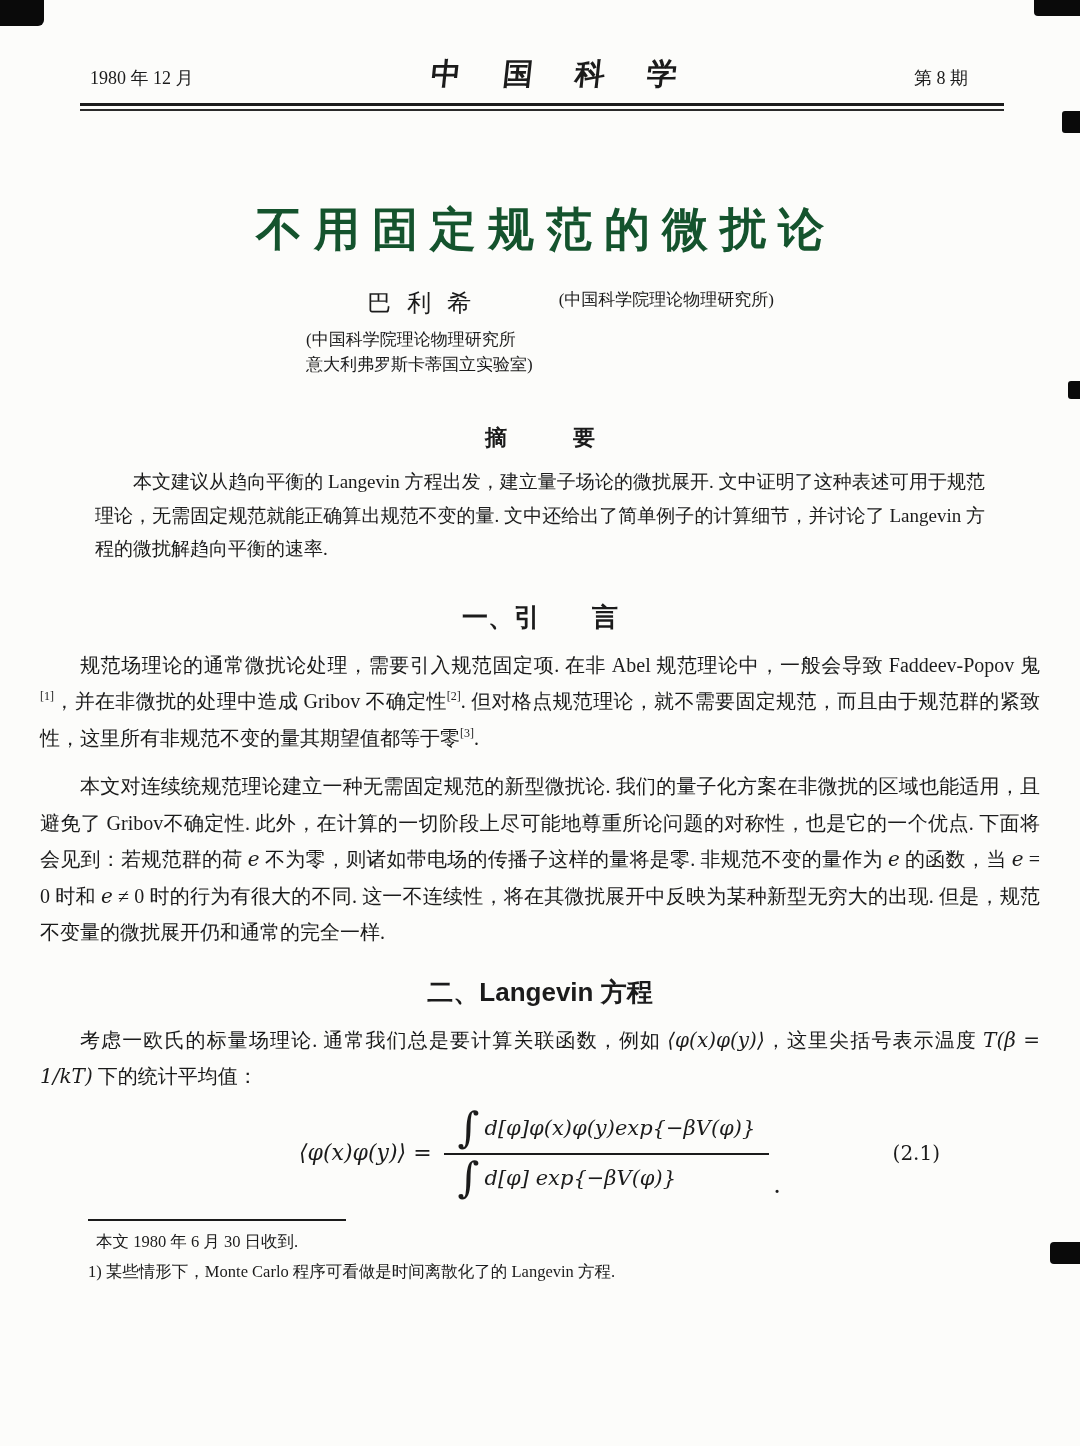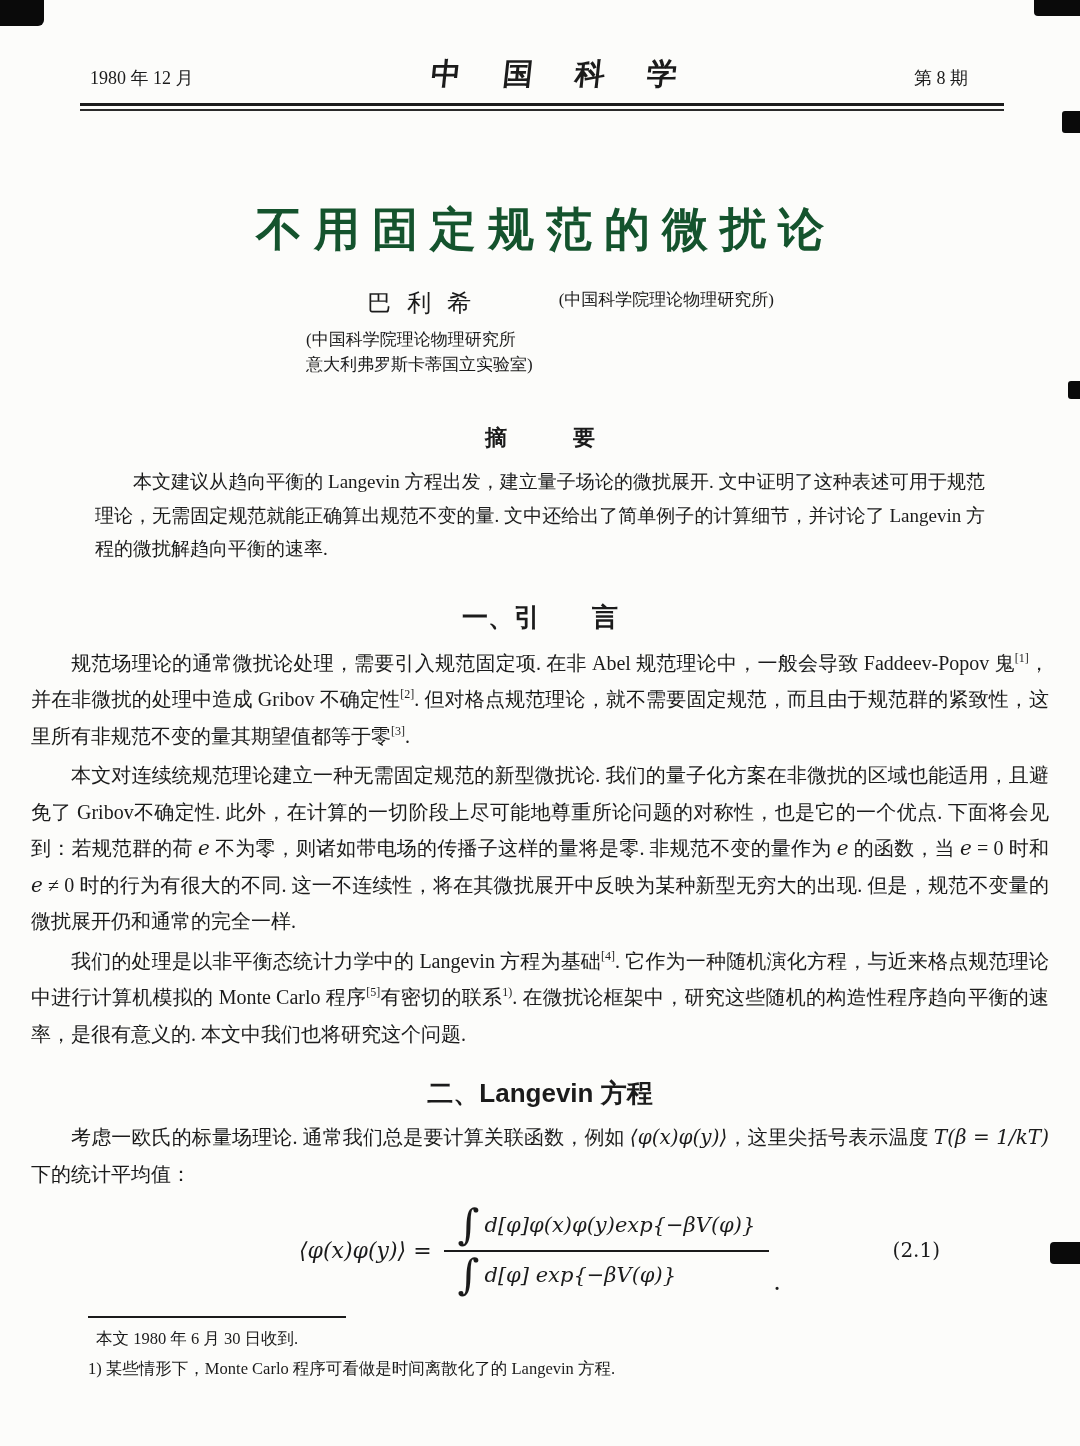--- a/index.html
+++ b/index.html
@@ -71,21 +71,21 @@
     text-indent:2em;
   }
   .sec-heading{
     margin:34px 0 10px;
     text-align:center;
     font-family:"Liberation Sans","DejaVu Sans",sans-serif;
     font-size:26px;font-weight:bold;
   }
   .sec-heading.second{margin-top:24px;margin-bottom:8px;}
   .body-para{
-    margin:3px;
+    margin:12px;
     padding:0 28px;
     font-size:20px;line-height:36.5px;
     text-align:justify;
     text-indent:2em;
   }
   .body-para sup{font-size:12px;line-height:0;}
   .math{font-family:"DejaVu Serif","Liberation Serif",serif;font-style:italic;}
   .equation{
     position:relative;
     margin:12px 0 0;
@@ -140,21 +140,20 @@
       </div>
     </div>
   </div>
 
   <h2 class="abs-heading">摘　　　要</h2>
   <p class="abstract">本文建议从趋向平衡的 Langevin 方程出发，建立量子场论的微扰展开. 文中证明了这种表述可用于规范理论，无需固定规范就能正确算出规范不变的量. 文中还给出了简单例子的计算细节，并讨论了 Langevin 方程的微扰解趋向平衡的速率.</p>
 
   <h2 class="sec-heading">一、引　　言</h2>
   <p class="body-para">规范场理论的通常微扰论处理，需要引入规范固定项. 在非 Abel 规范理论中，一般会导致 Faddeev-Popov 鬼<sup>[1]</sup>，并在非微扰的处理中造成 Gribov 不确定性<sup>[2]</sup>. 但对格点规范理论，就不需要固定规范，而且由于规范群的紧致性，这里所有非规范不变的量其期望值都等于零<sup>[3]</sup>.</p>
   <p class="body-para">本文对连续统规范理论建立一种无需固定规范的新型微扰论. 我们的量子化方案在非微扰的区域也能适用，且避免了 Gribov不确定性. 此外，在计算的一切阶段上尽可能地尊重所论问题的对称性，也是它的一个优点. 下面将会见到：若规范群的荷 <span class="math">e</span> 不为零，则诸如带电场的传播子这样的量将是零. 非规范不变的量作为 <span class="math">e</span> 的函数，当 <span class="math">e</span> = 0 时和 <span class="math">e</span> ≠ 0 时的行为有很大的不同. 这一不连续性，将在其微扰展开中反映为某种新型无穷大的出现. 但是，规范不变量的微扰展开仍和通常的完全一样.</p>
-  <p class="body-para">我们的处理是以非平衡态统计力学中的 Langevin 方程为基础<sup>[4]</sup>. 它作为一种随机演化方程，与近来格点规范理论中进行计算机模拟的 Monte Carlo 程序<sup>[5]</sup>有密切的联系<sup>1)</sup>. 在微扰论框架中，研究这些随机的构造性程序趋向平衡的速率，是很有意义的. 本文中我们也将研究这个问题.</p>
 
   <h2 class="sec-heading second">二、Langevin 方程</h2>
   <p class="body-para">考虑一欧氏的标量场理论. 通常我们总是要计算关联函数，例如 <span class="math">⟨φ(x)φ(y)⟩</span>，这里尖括号表示温度 <span class="math">T(β = 1/kT)</span> 下的统计平均值：</p>
 
   <div class="equation">
     <span class="eq-lhs">⟨φ(x)φ(y)⟩ =</span>
     <span class="frac">
       <span class="num">
         <span class="int">∫</span>
         <span>d[φ]φ(x)φ(y)exp{−βV(φ)}</span>

